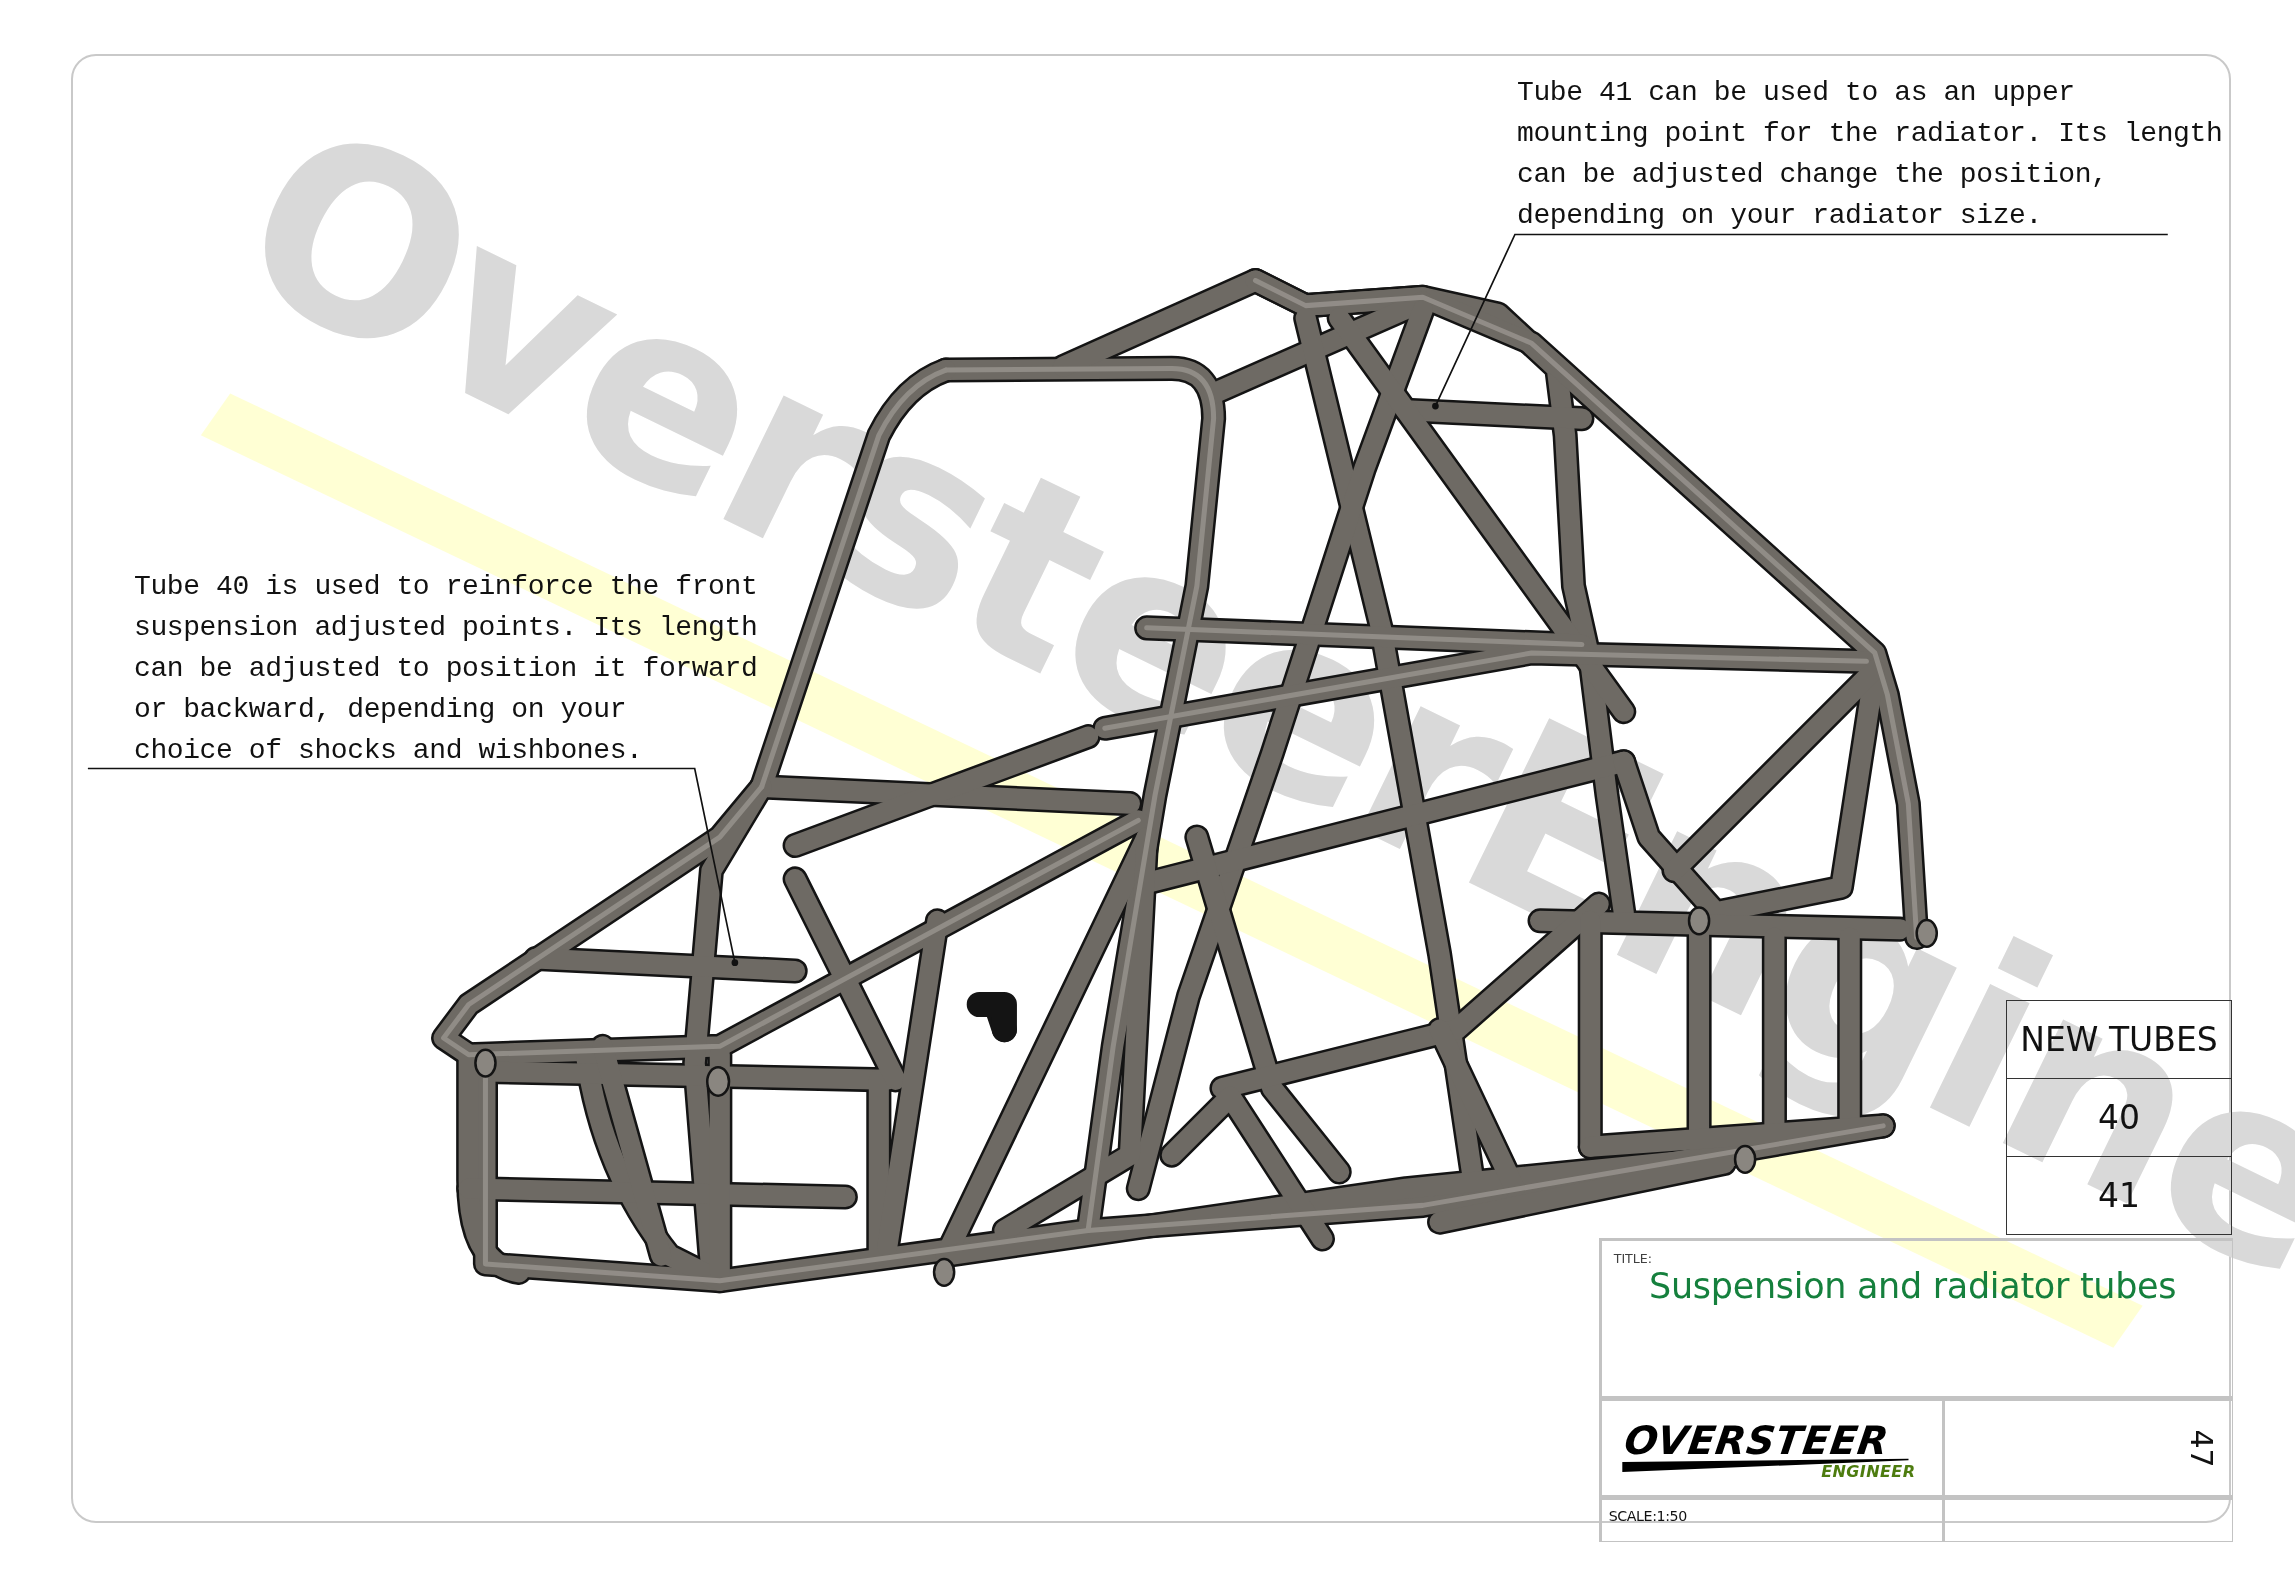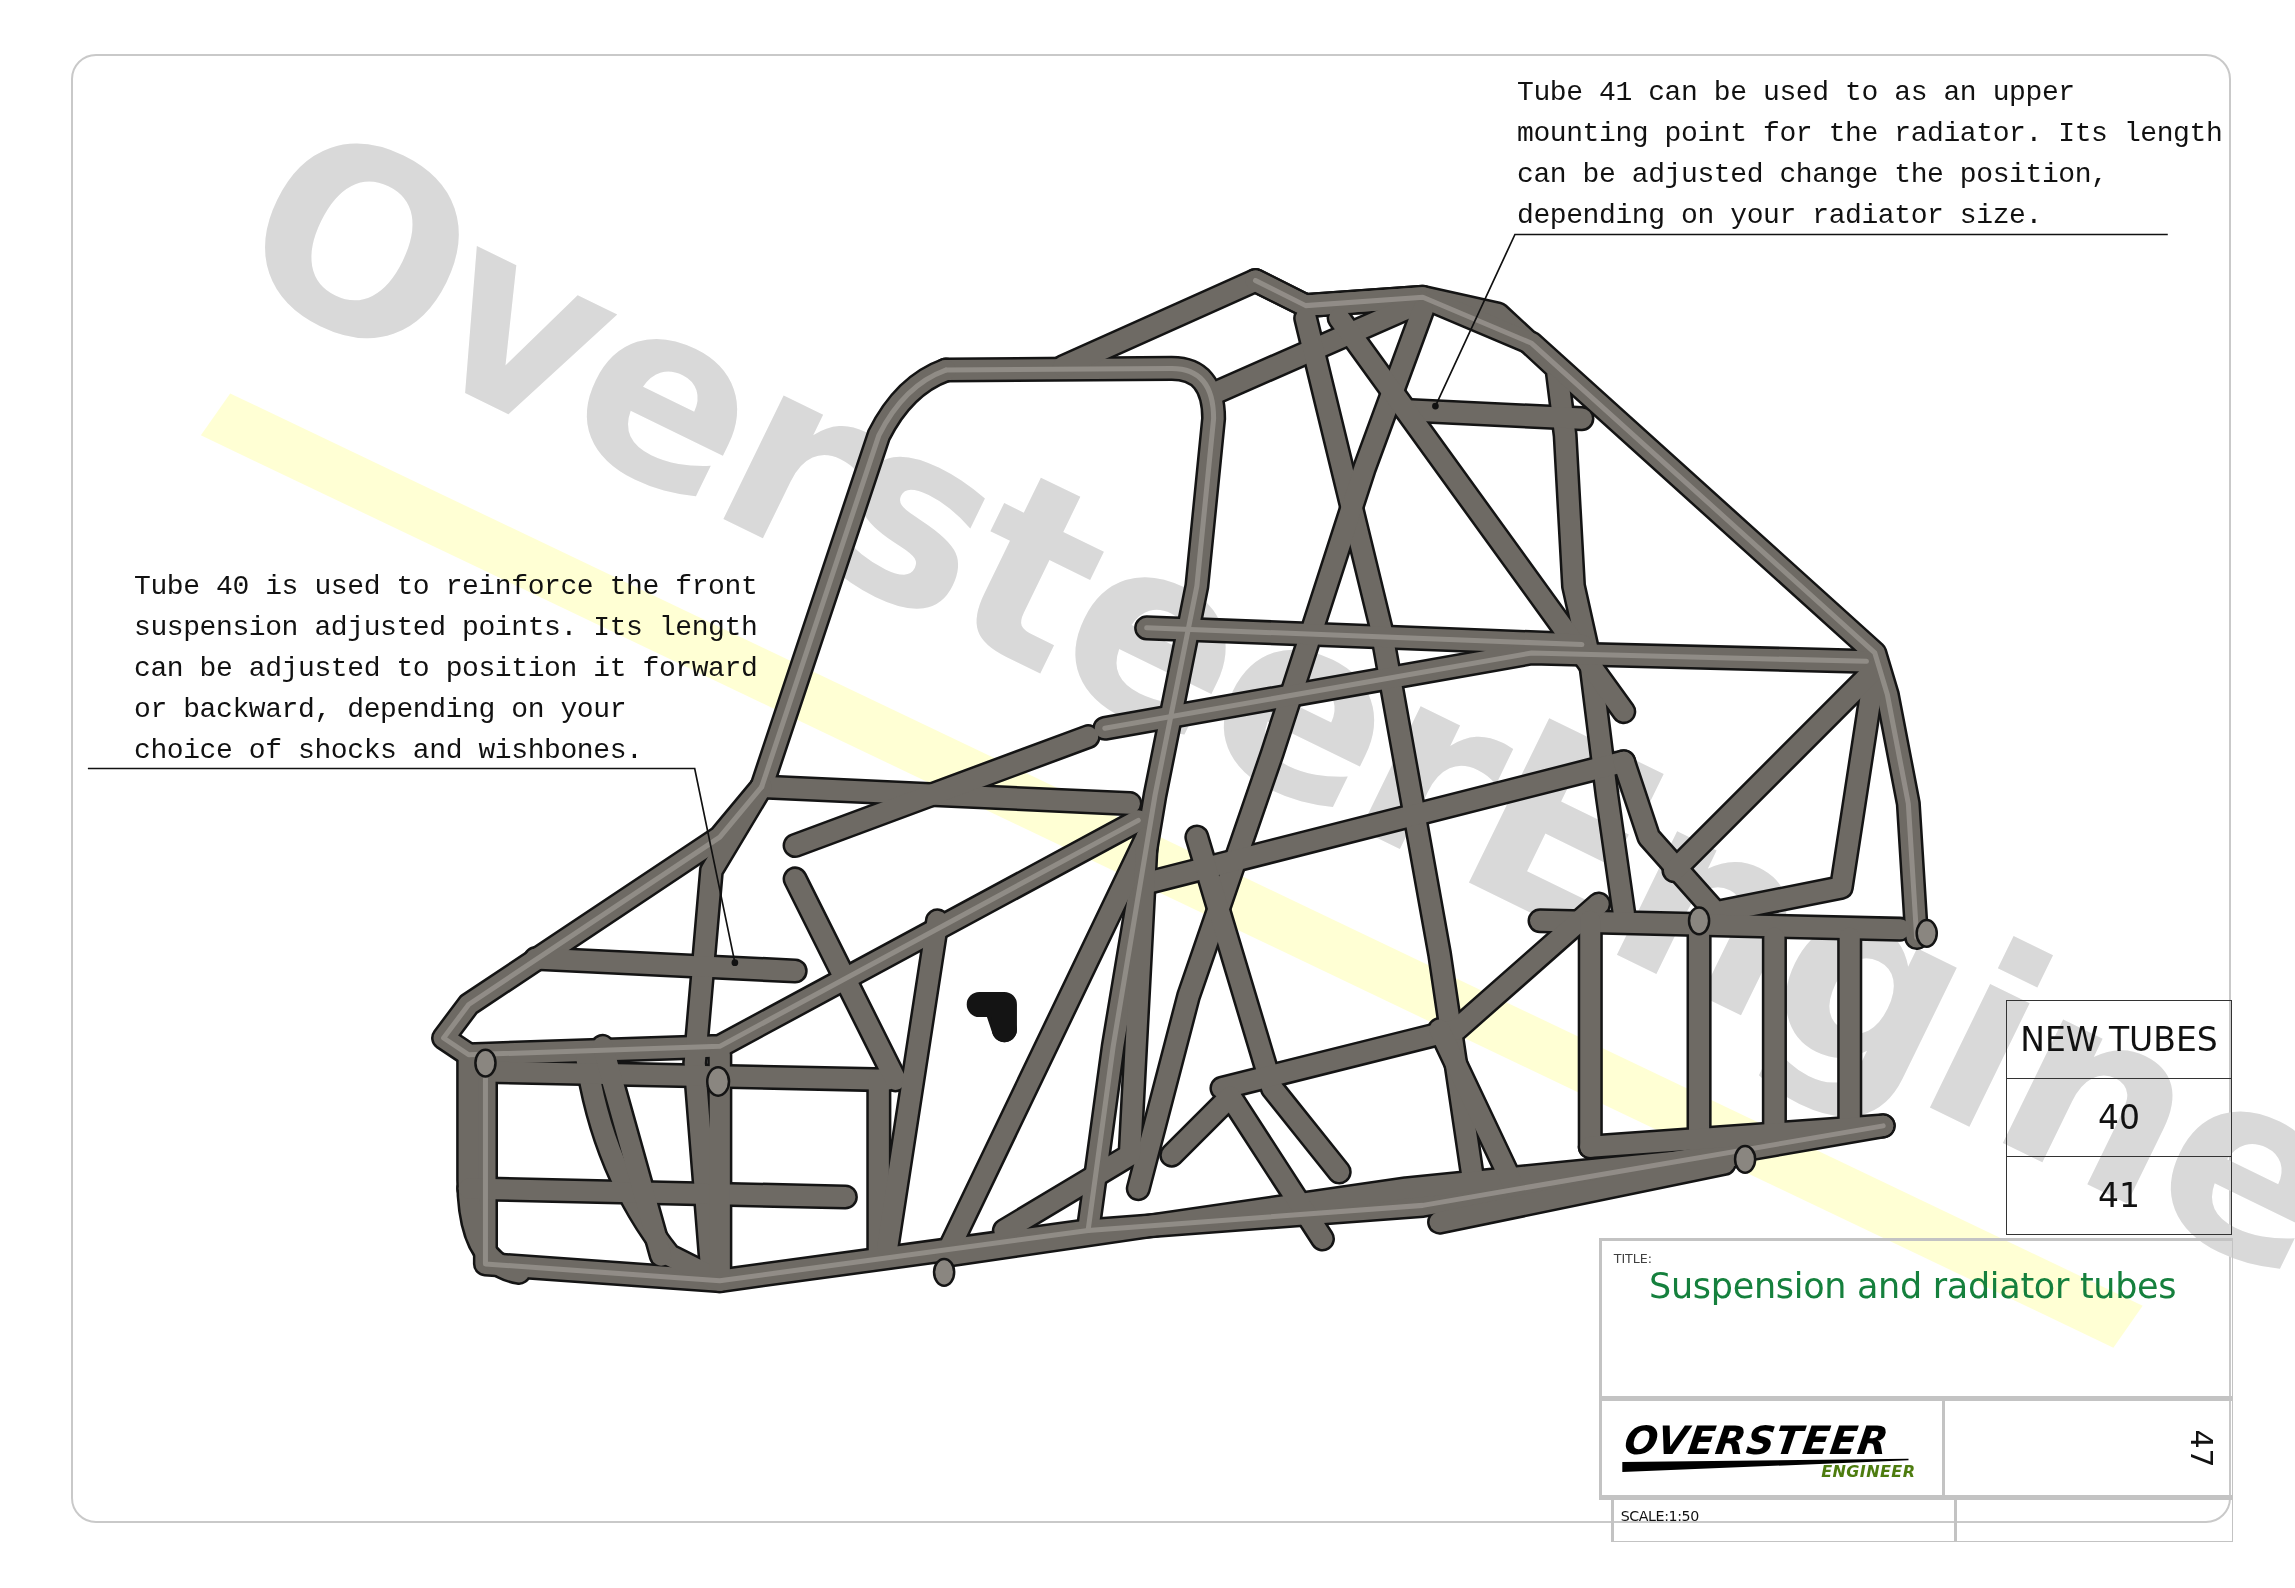--- a/index.html
+++ b/index.html
@@ -19,21 +19,21 @@
   .title-block { position: absolute; left: 1599px; top: 1238px; width: 634px; height: 304px; }
   .tb-title-cell { position: absolute; left: 0; top: 0; width: 634px; height: 163px;
          border: 3.3px solid #c3c3c3; border-bottom: 5.9px solid #c3c3c3; border-right: 1.7px solid #c3c3c3; box-sizing: border-box; }
   .tb-title-label { position: absolute; left: 11.7px; top: 10px; font-size: 12.6px; color: #404040; }
   .tb-title-text { position: absolute; left: 47px; top: 25px; font-size: 35px; color: #15803d; white-space: nowrap; letter-spacing: -0.3px; }
   .tb-logo-cell { position: absolute; left: 0; top: 163px; width: 346px; height: 99px;
          border-left: 3.3px solid #c3c3c3; border-right: 3.3px solid #c3c3c3; border-bottom: 5.9px solid #c3c3c3; box-sizing: border-box; }
   .tb-page-cell { position: absolute; left: 346px; top: 163px; width: 288px; height: 99px;
          border-right: 1.7px solid #c3c3c3; border-bottom: 5.9px solid #c3c3c3; box-sizing: border-box; }
   .tb-page-num { position: absolute; right: 11.7px; top: 30px; font-size: 30px; transform: rotate(90deg); transform-origin: center; }
-  .tb-scale-cell { position: absolute; left: 12px; top: 262px; width: 346px; height: 42px;
+  .tb-scale-cell { position: absolute; left: 0; top: 262px; width: 346px; height: 42px;
          border-left: 3.3px solid #c3c3c3; border-right: 3.3px solid #c3c3c3; border-bottom: 1.7px solid #c3c3c3; box-sizing: border-box; }
   .tb-scale-text { position: absolute; left: 6.7px; top: 8.4px; font-size: 14.2px; letter-spacing: -0.4px; }
   .tb-empty-cell { position: absolute; left: 346px; top: 262px; width: 288px; height: 42px;
          border-right: 1.7px solid #c3c3c3; border-bottom: 1.7px solid #c3c3c3; box-sizing: border-box; }
   .logo { position: absolute; left: 18.4px; top: 16.7px; width: 310px; height: 67px; }
   .logo-main { position: absolute; left: 5px; top: 0; font-family: "DejaVu Sans", sans-serif;
          font-weight: bold; font-style: italic; font-size: 39px; letter-spacing: 0.8px; color: #000; transform: skewX(-8deg); }
   .logo-sub { position: absolute; right: 15px; top: 44px; font-family: "DejaVu Sans", sans-serif;
          font-weight: bold; font-style: italic; font-size: 16px; letter-spacing: 0.4px; color: #4d7c0f; }
   .logo-swoosh { position: absolute; left: 0; top: 39px; width: 310px; height: 16.7px; }

